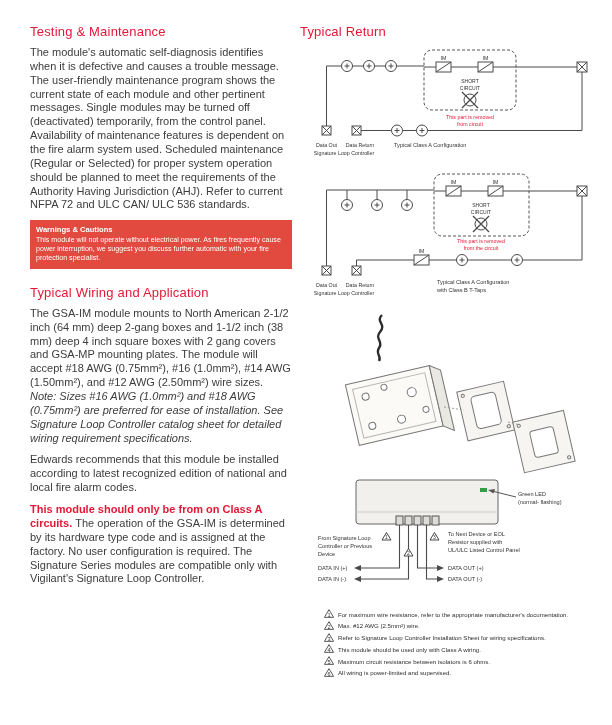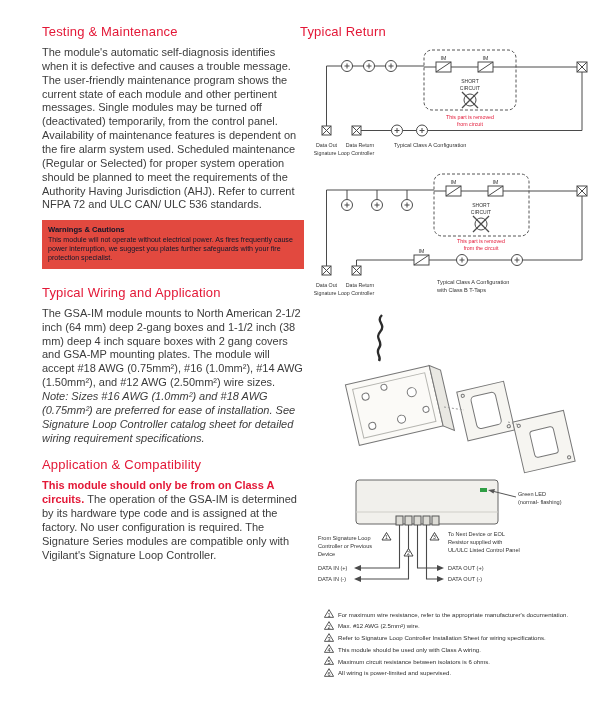--- a/index.html
+++ b/index.html
@@ -1,27 +1,27 @@
 <!DOCTYPE html>
 <html><head>
 <meta charset="utf-8">
 <style>
   * { margin:0; padding:0; box-sizing:border-box; }
   html,body { background:#ffffff; }
   body { width:612px; height:725px; font-family:"Liberation Sans", sans-serif; }
   .page { position:relative; width:612px; height:725px; background:#fff; overflow:hidden; }
 
-  .col-left { position:absolute; left:42px; top:24px; width:262px; }
+  .col-left { position:absolute; left:30px; top:24px; width:262px; }
   .heading { color:#e31837; font-size:13px; font-weight:normal; letter-spacing:.2px; margin:12px 0 7px; }
   .heading.first { margin-top:0; }
   .body-text { font-size:11px; line-height:1.26; color:#3c3c3c; margin-bottom:8px; }
   .italic { font-style:italic; }
   .lead-red { color:#e31837; font-weight:bold; }
 
-  .warnbox { background:#e2493f; color:#0f172a; padding:5px 6px 6px; margin:8px 0 16px; }
+  .warnbox { background:#e2493f; color:#ffffff; padding:5px 6px 6px; margin:8px 0 16px; }
   .warn-title { font-size:7.6px; font-weight:bold; margin-bottom:2px; }
   .warn-body { font-size:7.1px; line-height:1.25; }
 
   .col-right { position:absolute; left:298px; top:24px; width:310px; height:695px; }
   .col-right .heading { position:absolute; left:2px; top:0; margin:0; }
   .diagram { position:absolute; }
   svg text { font-family:"Liberation Sans", sans-serif; fill:#333; }
   svg .red { fill:#e31837; }
 
   .notes { position:absolute; left:26px; top:585px; width:280px; }
@@ -33,27 +33,27 @@
 <body>
 
 <div class="page">
 
   <div class="col-left">
     <h2 class="heading first">Testing &amp; Maintenance</h2>
     <p class="body-text">The module's automatic self-diagnosis identifies when it is defective and causes a trouble message. The user-friendly maintenance program shows the current state of each module and other pertinent messages. Single modules may be turned off (deactivated) temporarily, from the control panel. Availability of maintenance features is dependent on the fire alarm system used. Scheduled maintenance (Regular or Selected) for proper system operation should be planned to meet the requirements of the Authority Having Jurisdiction (AHJ). Refer to current NFPA 72 and ULC CAN/ ULC 536 standards.</p>
 
     <div class="warnbox">
       <div class="warn-title">Warnings &amp; Cautions</div>
-      <div class="warn-body">This module will not operate without electrical power. As fires frequently cause power interruption, we suggest you plates further safeguards with your fire protection specialist.</div>
+      <div class="warn-body">This module will not operate without electrical power. As fires frequently cause power interruption, we suggest you discuss further automatic with your fire protection specialist.</div>
     </div>
 
     <h2 class="heading">Typical Wiring and Application</h2>
     <p class="body-text"><span>The GSA-IM module mounts to North American 2-1/2 inch (64 mm) deep 2-gang boxes and 1-1/2 inch (38 mm) deep 4 inch square boxes with 2 gang covers and GSA-MP mounting plates. The module will accept #18 AWG (0.75mm²), #16 (1.0mm²), #14 AWG (1.50mm²), and #12 AWG (2.50mm²) wire sizes. </span><span class="italic">Note: Sizes #16 AWG (1.0mm²) and #18 AWG (0.75mm²) are preferred for ease of installation. See Signature Loop Controller catalog sheet for detailed wiring requirement specifications.</span></p>
-
-    <h2 class="heading">Application &amp; Compatibility</h2>
+    <p class="body-text">Edwards recommends that this module be installed according to latest recognized edition of national and local fire alarm codes.</p>
+
     <p class="body-text"><span class="lead-red">This module should only be from on Class A circuits. </span><span>The operation of the GSA-IM is determined by its hardware type code and is assigned at the factory. No user configuration is required. The Signature Series modules are compatible only with Vigilant's Signature Loop Controller.</span></p>
   </div>
 
   <div class="col-right">
     <h2 class="heading">Typical Return</h2>
 
     <svg class="diagram" style="left:4px; top:22px;" width="300" height="118" viewBox="0 0 300 118">
       <g stroke="#4a4a4a" stroke-width="1" fill="none">
         <path d="M24.5,80 V20 H122"></path>
         <path d="M122,21 H134 M149,21 H176 M191,21 H214"></path>

